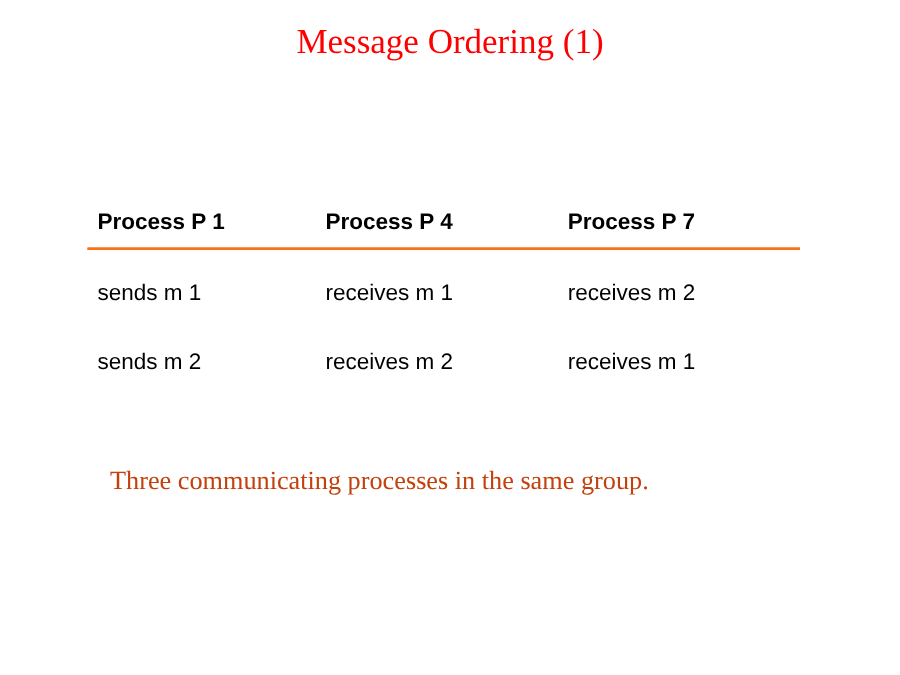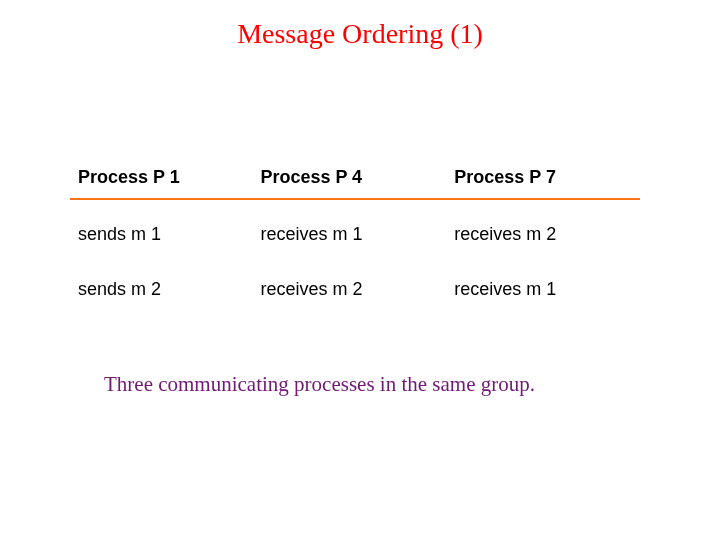--- a/index.html
+++ b/index.html
@@ -45,25 +45,25 @@
       text-align: left;
       padding: 24px 8px 10px 8px;
       font-weight: normal;
     }
     .col1 { width: 32%; }
     .col2 { width: 34%; }
     .col3 { width: 34%; }
     .caption {
       position: absolute;
       top: 370px;
-      left: 104px;
+      left: 88px;
       width: 530px;
       font-size: 21px;
       line-height: 1.35;
-      color: #701a75;
+      color: #c2410c;
     }
     .caption-line2 {
       padding-left: 42px;
       display: block;
     }
   </style>
 </head>
 <body>
 
 <h1 class="title">Message Ordering (1)</h1>

